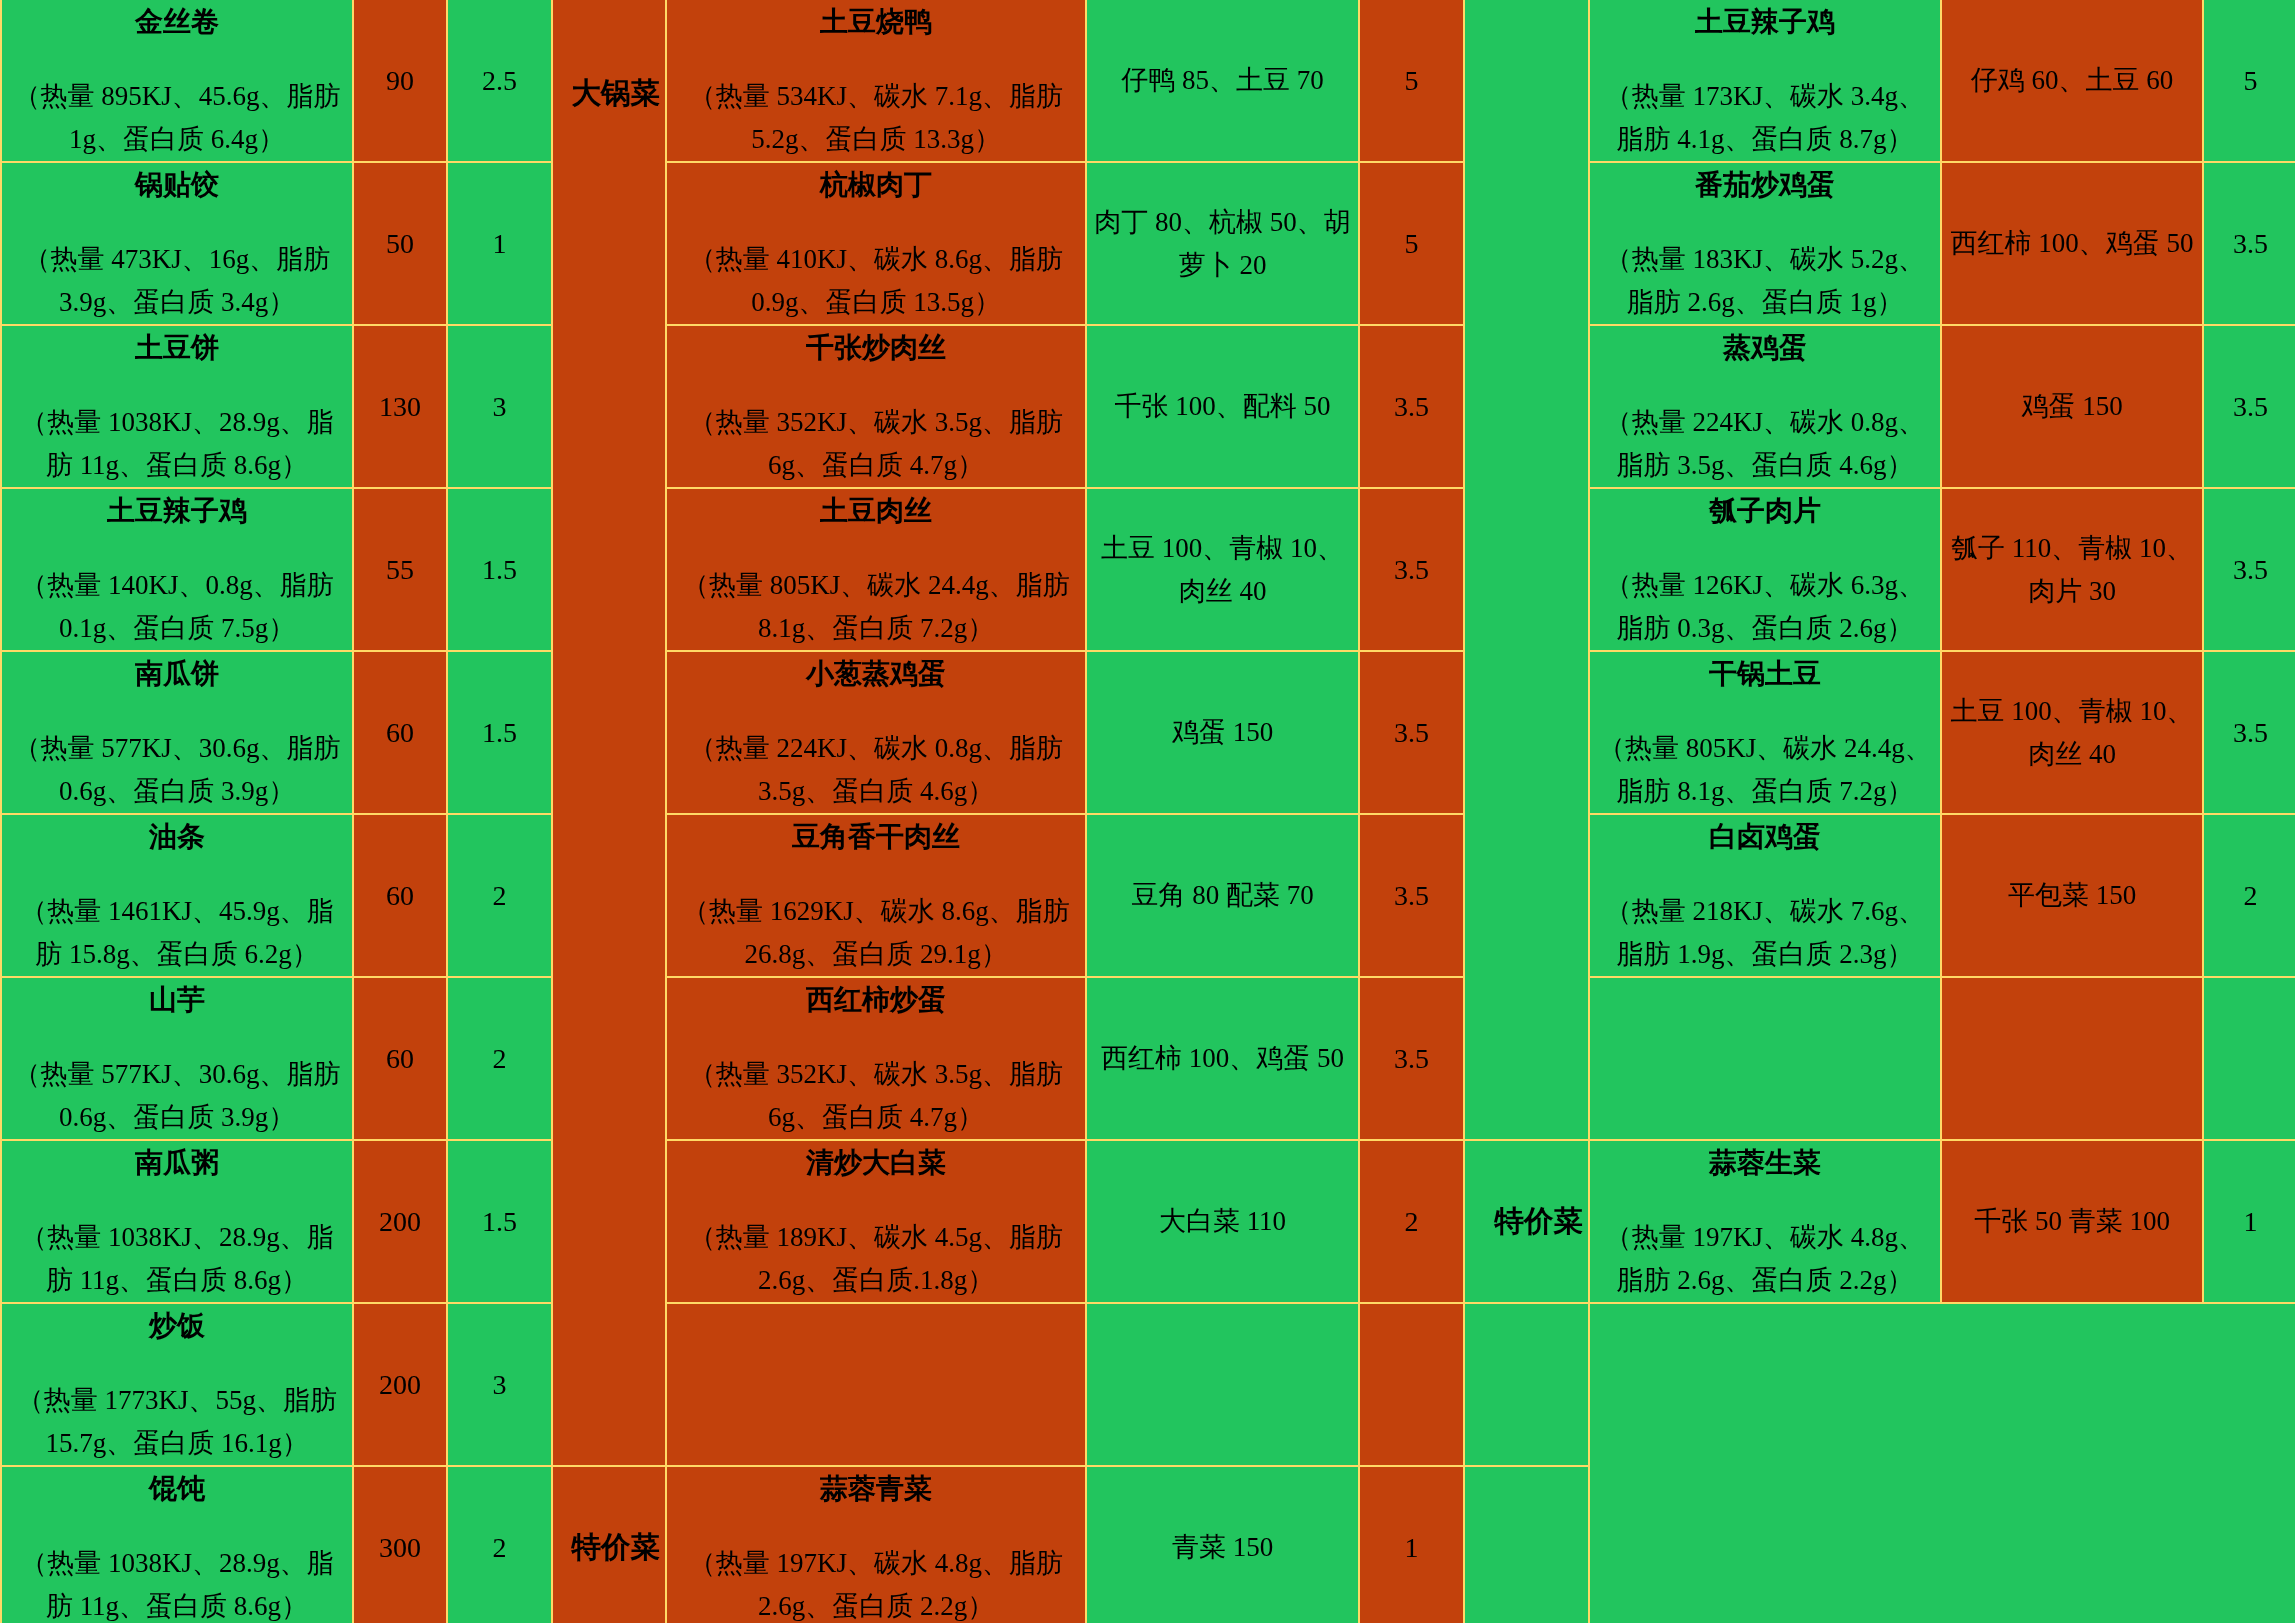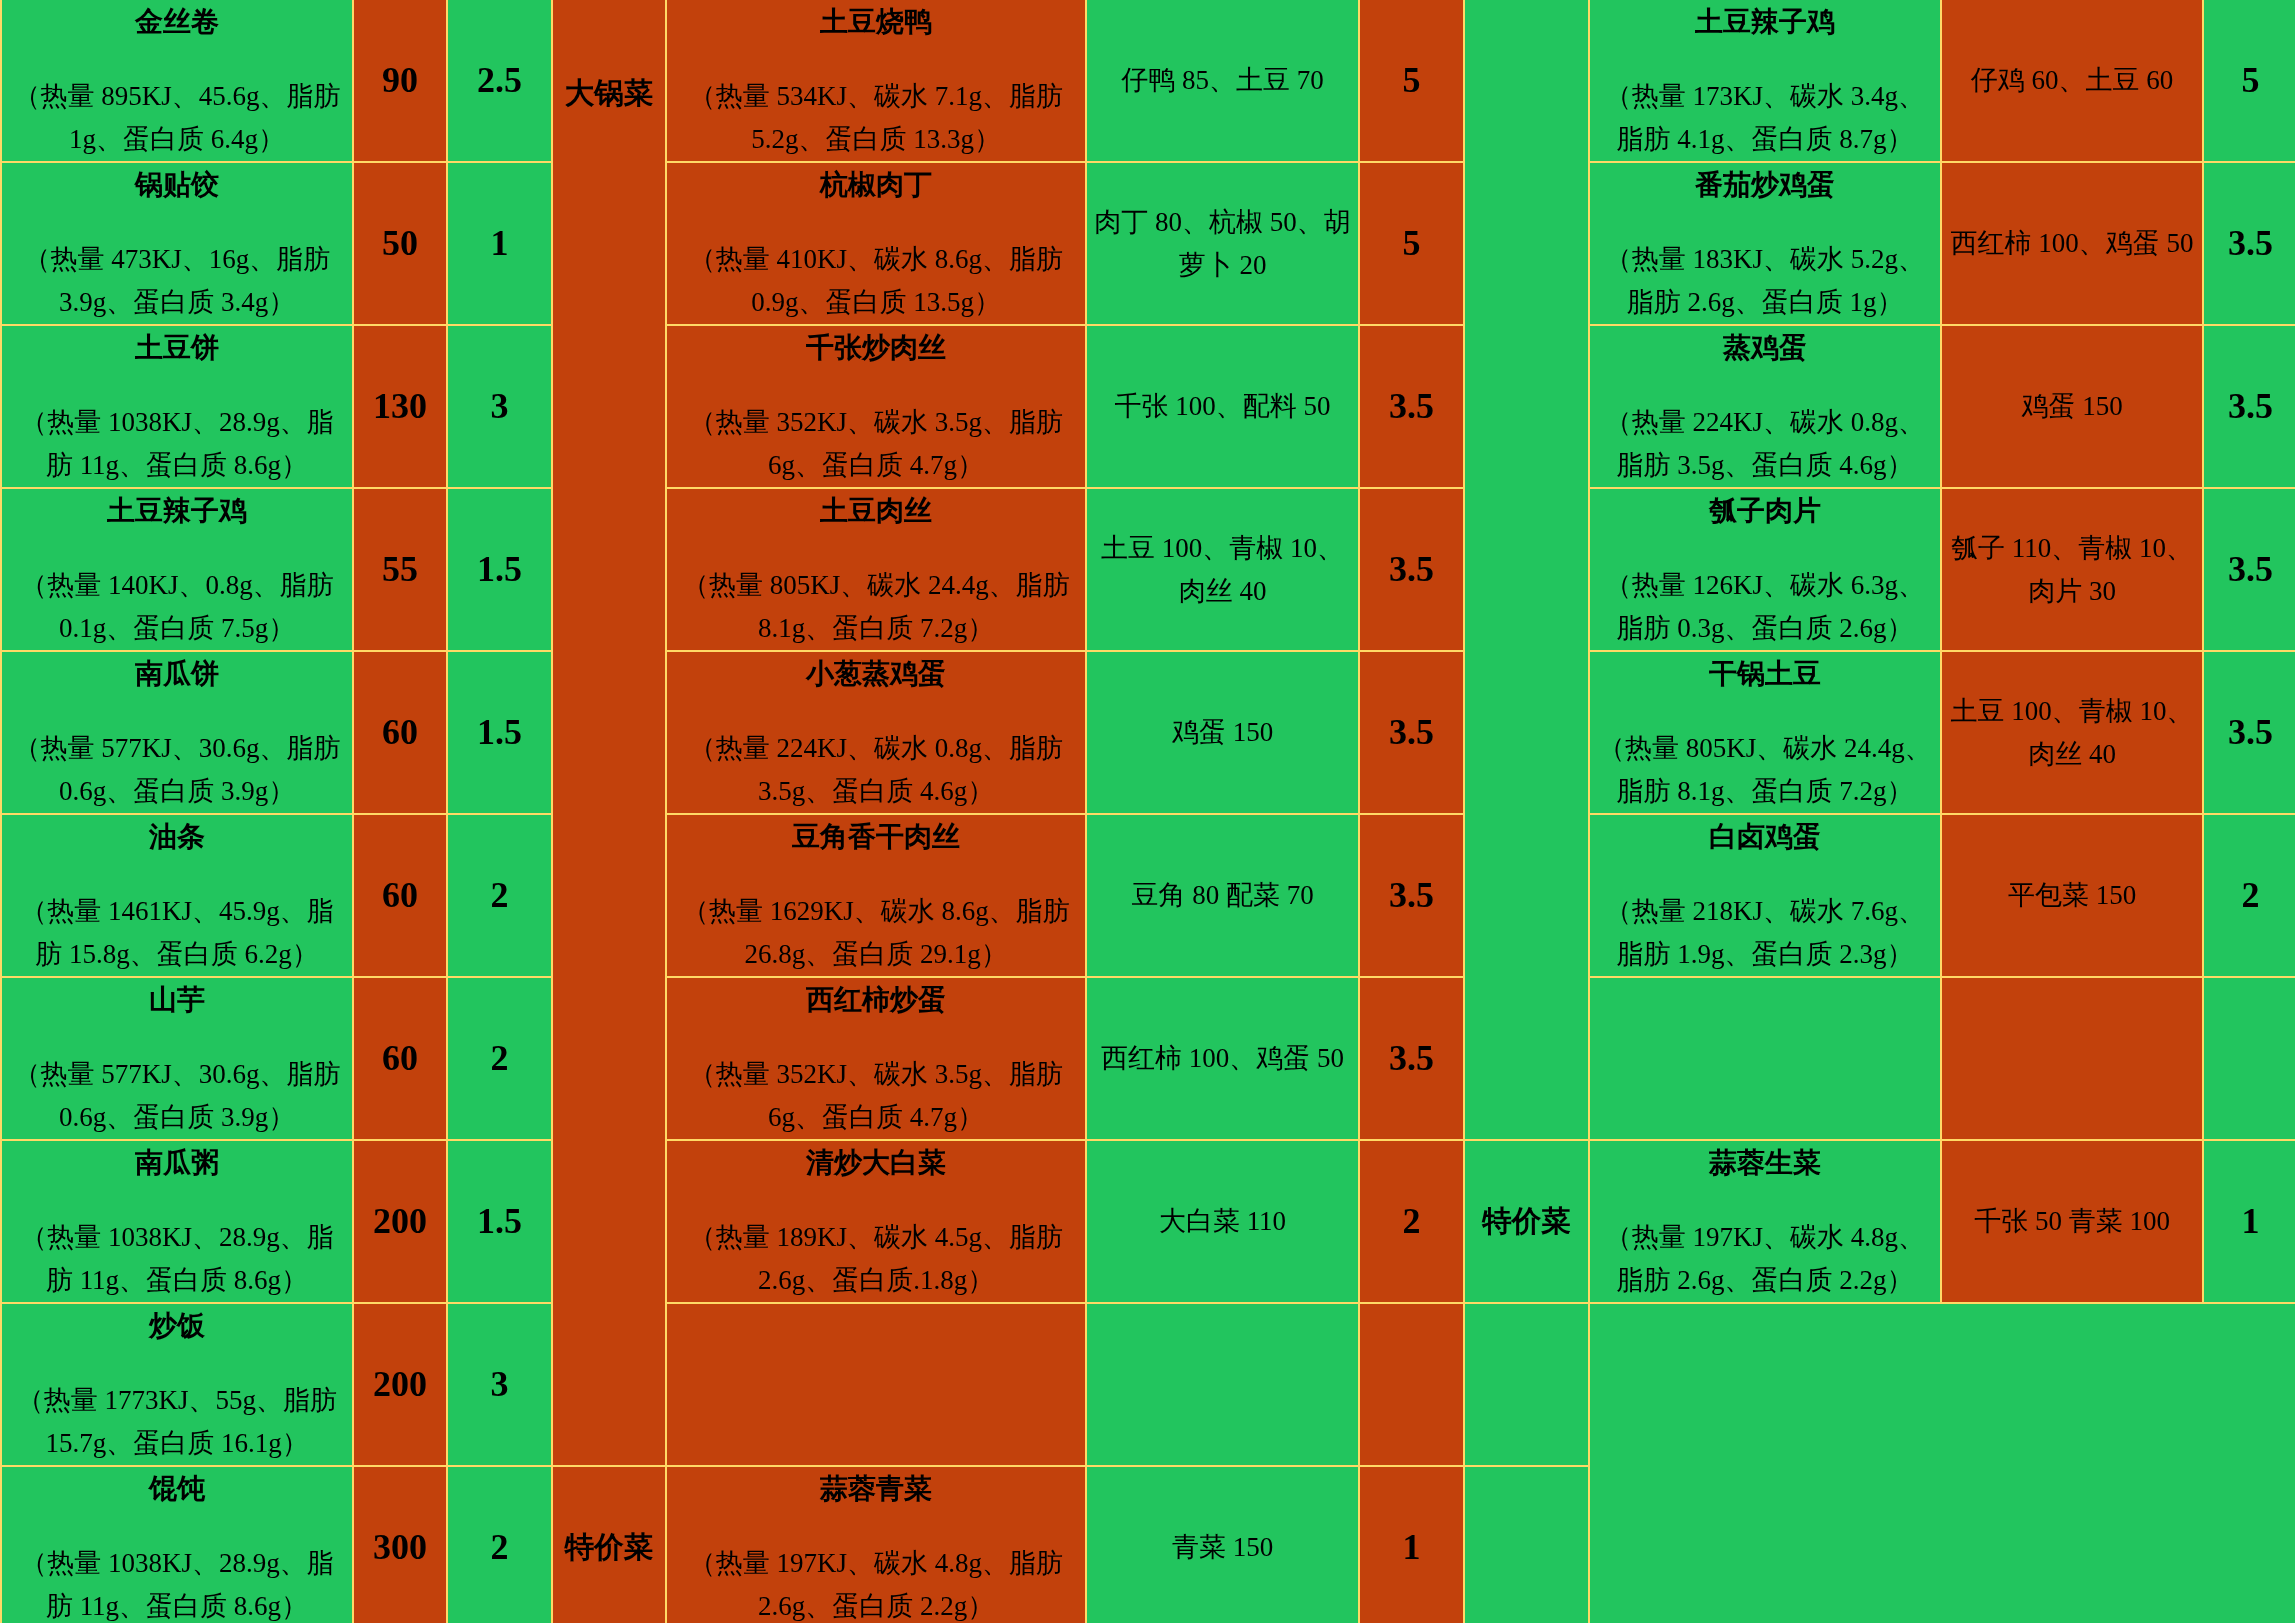--- a/index.html
+++ b/index.html
@@ -7,22 +7,22 @@
   table{border-collapse:collapse;table-layout:fixed;width:2295px;position:absolute;left:0;top:0;}
   td{border:2.5px solid #ffd966;padding:0 4.9px;text-align:center;vertical-align:middle;
      font-size:27px;line-height:43px;overflow:hidden;box-sizing:border-box;word-break:break-word;}
   tr{height:130px;}
   tr.row-short{height:43px;}
   tr:first-child td{border-top:none;}
   td.y{background:#22c55e;}
   td.w{background:#c2410c;}
   .dish-name{font-weight:bold;font-size:28px;line-height:43px;}
   .dish-nutrition{font-size:27px;line-height:43px;margin-top:32px;}
-  td.num{font-size:36px;font-weight:bold;}
-  td.cat{font-weight:bold;font-size:29.5px;}
+  td.num{font-size:28px;}
+  td.cat{font-weight:bold;font-size:29.5px;text-align:right;}
   td.cat-top{vertical-align:top;padding-top:72px;}
 </style>
 </head>
 <body>
 
 <table>
   <colgroup>
     <col style="width:352px">
       <col style="width:94px">
       <col style="width:105px">

